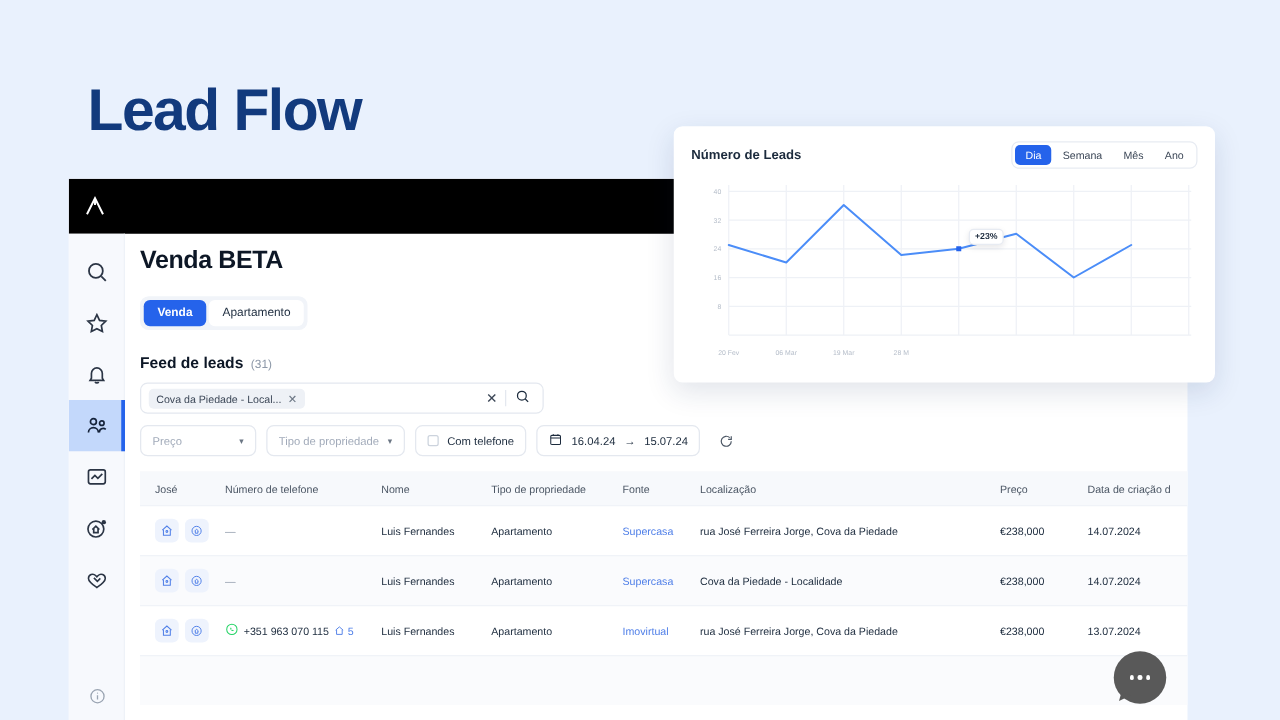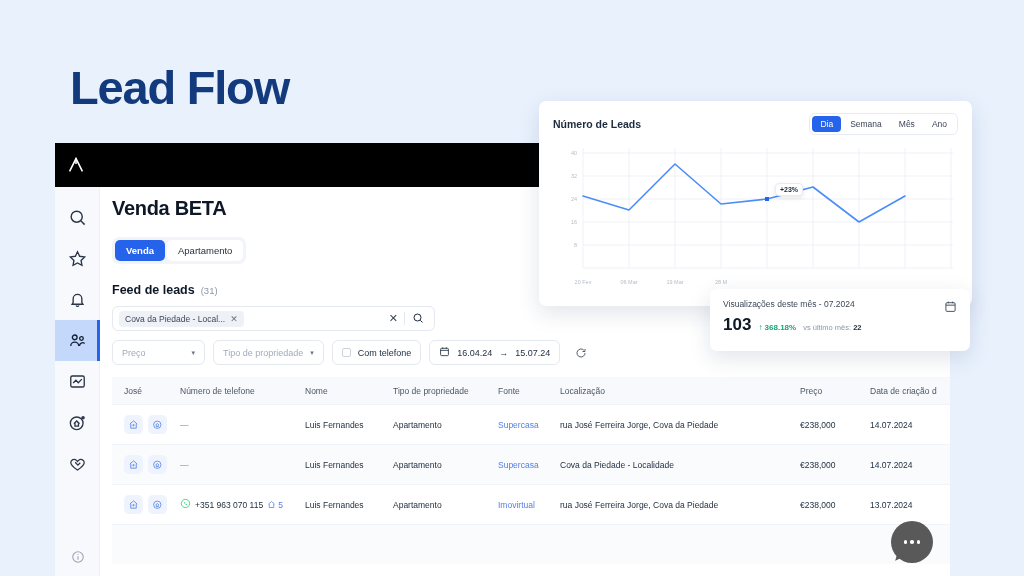--- a/index.html
+++ b/index.html
@@ -509,38 +509,20 @@
           <text x="122" y="141">19 Mar</text>
           <text x="168" y="141">28 M</text>
         </g>
         <polyline fill="none" stroke="#4b8df8" stroke-width="1.6" stroke-linejoin="round" stroke-linecap="round" points="30,53 76,67 122,21 168,61 214,56 260,44 306,79 352,53"></polyline>
         <rect x="212" y="54" width="4" height="4" fill="#2563eb"></rect>
       </svg>
       <span class="tip">+23%</span>
     </div>
   </div>
 
-  <div class="stats-card">
-    <div>
-      <div class="stats-label">Visualizações deste mês - 07.2024</div>
-      <div class="stats-row">
-        <span class="stats-big">103</span>
-        <span class="stats-delta">↑ 368.18%</span>
-        <span class="stats-prev"><span>vs último mês: </span><b>22</b></span>
-      </div>
-    </div>
-    <span class="cal-icon">
-      <svg viewBox="0 0 24 24" fill="none" stroke="#3c4757" stroke-width="1.7">
-        <rect x="3.5" y="5" width="17" height="16" rx="2"></rect>
-          <path d="M3.5 9.5 H20.5"></path>
-        <path d="M8 3 V6"></path>
-          <path d="M16 3 V6"></path>
-      </svg>
-    </span>
-  </div>
 
   <div class="chat-bubble">
     <span class="chat-dots">
         <i></i>
         <i></i>
         <i></i>
       </span>
   </div>
 
 </div>

